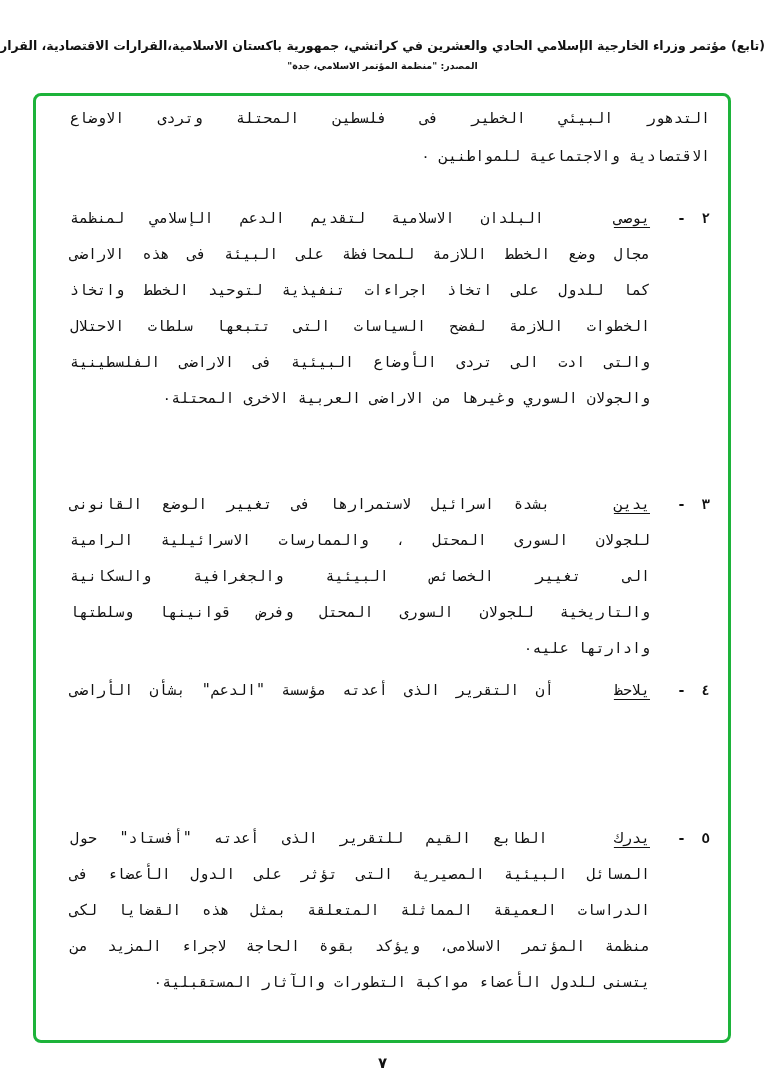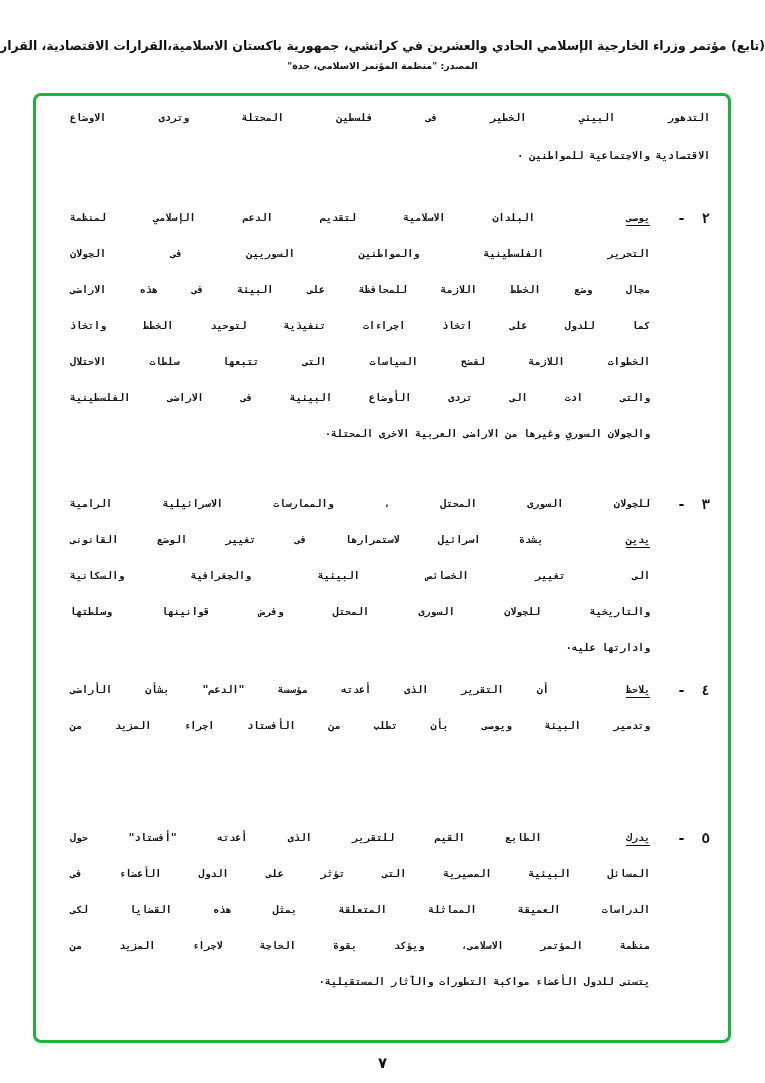--- a/index.html
+++ b/index.html
@@ -50,22 +50,22 @@
     .content {
       position: absolute;
       left: 70px;
       top: 100px;
       width: 640px;
       direction: rtl;
       text-align: right;
     }
     .line {
       font-family: "DejaVu Sans Mono", monospace;
-      font-weight: bold;
-      font-size: 10px;
+      font-weight: normal;
+      font-size: 15px;
       height: 36px;
       line-height: 36px;
       white-space: nowrap;
       letter-spacing: 1.5px;
       text-align: justify;
       text-align-last: justify;
     }
     .line.last {
       text-align-last: right;
     }
@@ -128,49 +128,47 @@
       <div class="line last" style="margin-top:2px;">الاقتصادية والاجتماعية للمواطنين ٠</div>
     </div>
   </div>
 
   <div class="para numbered" style="top:100px;">
     <div class="num">
       <span>٢</span><span class="dash">-</span>
     </div>
     <div class="body">
       <div class="line"><span class="ul">يوصى</span> <span>البلدان الاسلامية لتقديم الدعم الإسلامي لمنظمة</span></div>
-      <div class="line">التحرير الفلسطينية والمواطنين السوريين فى الجولان</div>
       <div class="line">مجال وضع الخطط اللازمة للمحافظة على البيئة فى هذه الاراضى</div>
       <div class="line">كما للدول على اتخاذ اجراءات تنفيذية لتوحيد الخطط واتخاذ</div>
       <div class="line">الخطوات اللازمة لفضح السياسات التى تتبعها سلطات الاحتلال</div>
       <div class="line">والتى ادت الى تردى الأوضاع البيئية فى الاراضى الفلسطينية</div>
       <div class="line last">والجولان السوري وغيرها من الاراضى العربية الاخرى المحتلة٠</div>
     </div>
   </div>
 
   <div class="para numbered" style="top:386px;">
     <div class="num">
       <span>٣</span><span class="dash">-</span>
     </div>
     <div class="body">
+      <div class="line"><span class="ul">يدين</span> <span>بشدة اسرائيل لاستمرارها فى تغيير الوضع القانونى</span></div>
       <div class="line">للجولان السورى المحتل ، والممارسات الاسرائيلية الرامية</div>
-      <div class="line"><span class="ul">يدين</span> <span>بشدة اسرائيل لاستمرارها فى تغيير الوضع القانونى</span></div>
       <div class="line">الى تغيير الخصائص البيئية والجغرافية والسكانية</div>
       <div class="line">والتاريخية للجولان السورى المحتل وفرض قوانينها وسلطتها</div>
       <div class="line last">وادارتها عليه٠</div>
     </div>
   </div>
 
   <div class="para numbered" style="top:572px;">
     <div class="num">
       <span>٤</span><span class="dash">-</span>
     </div>
     <div class="body">
       <div class="line"><span class="ul">يلاحظ</span> <span>أن التقرير الذى أعدته مؤسسة "الدعم" بشأن الأراضى</span></div>
-      <div class="line">وتدمير البيئة ويوصى بأن تطلب من الأفستاد اجراء المزيد من</div>
     </div>
   </div>
 
   <div class="para numbered" style="top:720px;">
     <div class="num">
       <span>٥</span><span class="dash">-</span>
     </div>
     <div class="body">
       <div class="line"><span class="ul">يدرك</span> <span>الطابع القيم للتقرير الذى أعدته "أفستاد" حول</span></div>
       <div class="line">المسائل البيئية المصيرية التى تؤثر على الدول الأعضاء فى</div>

